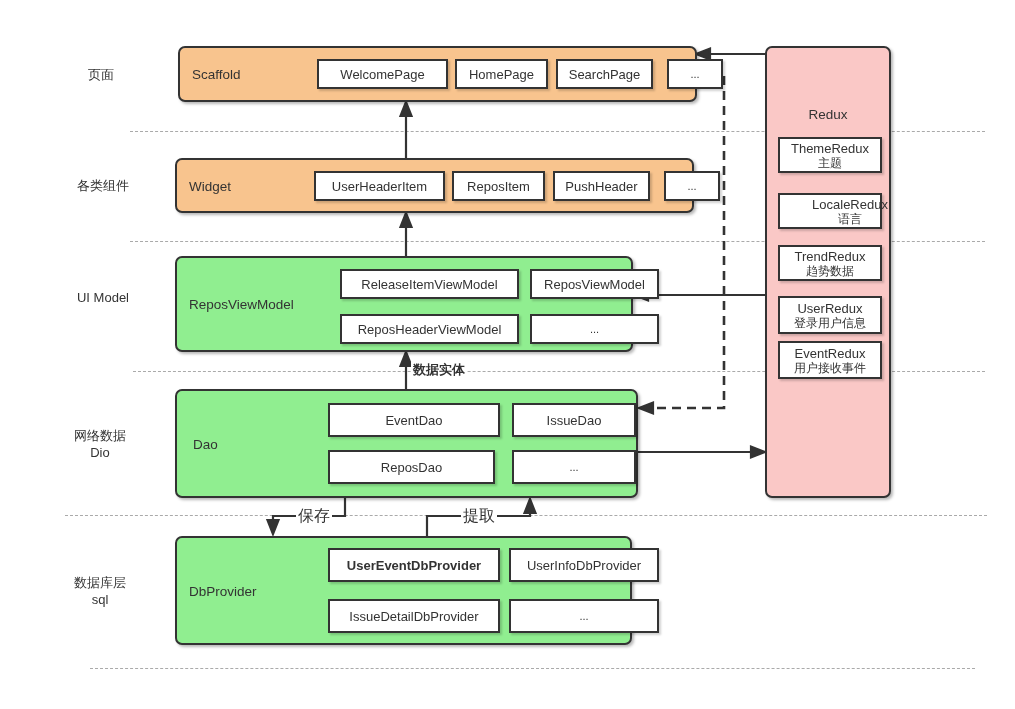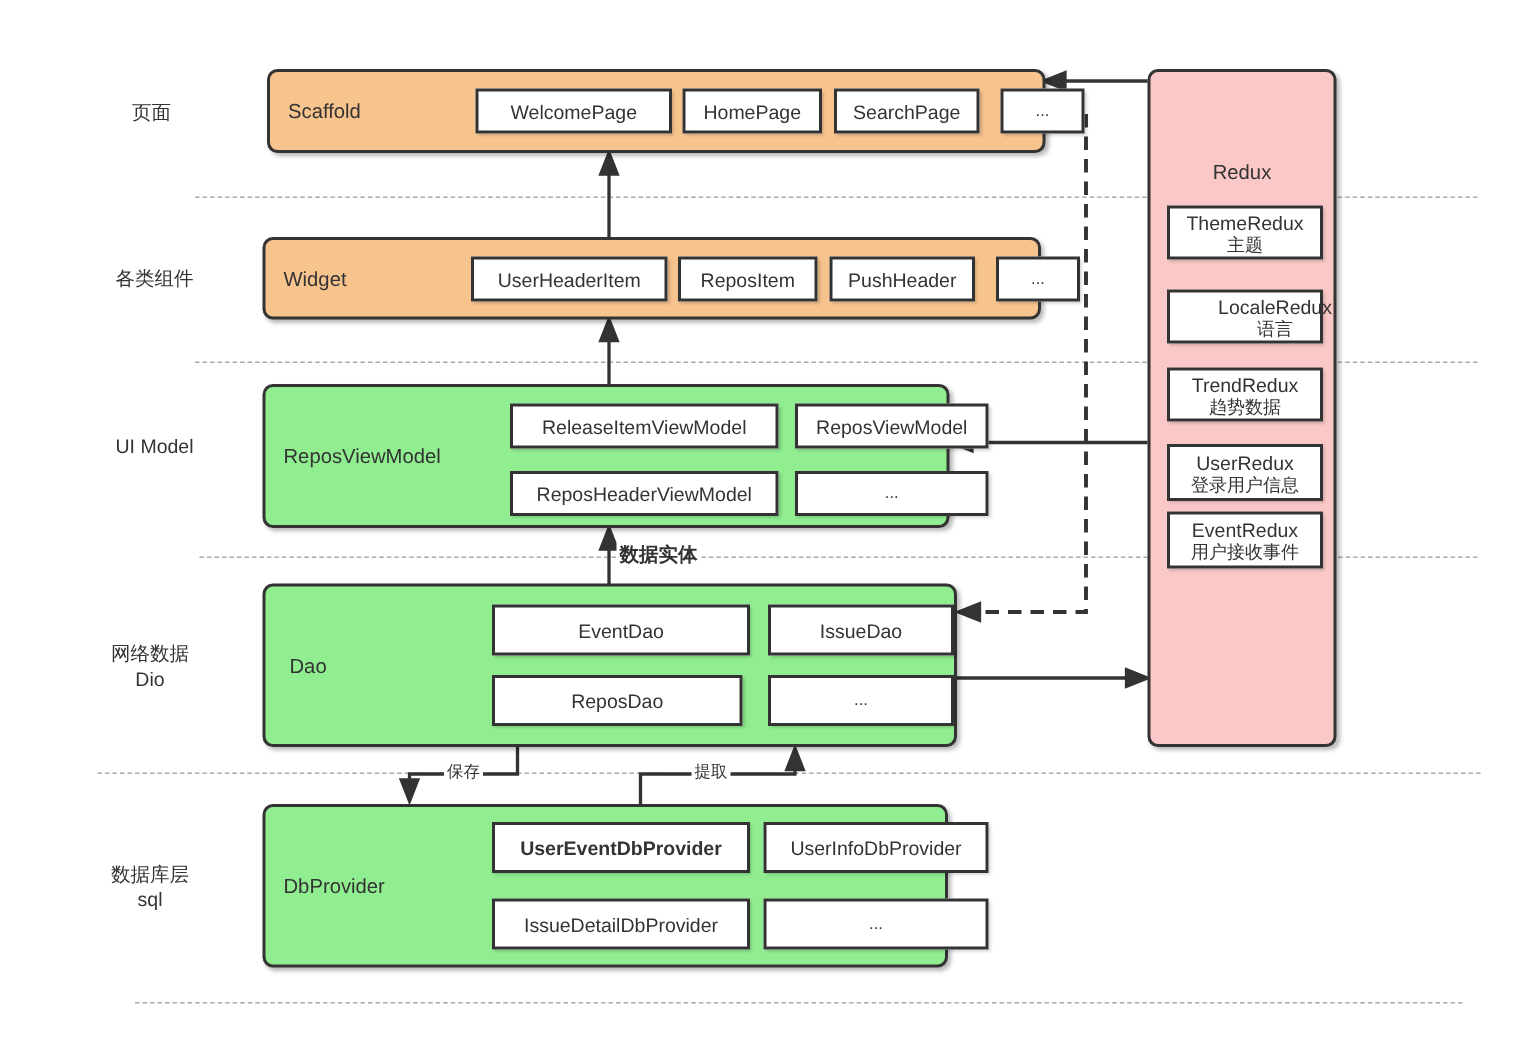--- a/index.html
+++ b/index.html
@@ -19,21 +19,21 @@
   .node{position:absolute;background:var(--nodebg,#fff);border:2px solid var(--border,#333);
     box-sizing:border-box;display:flex;align-items:center;justify-content:center;
     font-size:13px;white-space:nowrap;box-shadow:1.5px 1.5px 2px rgba(0,0,0,0.18);margin-left:40px;}
   .redux-title{position:absolute;left:0;right:0;top:17px;text-align:center;font-size:13.5px;margin-top:42px;}
   .redux-node{position:absolute;left:11px;width:104px;background:var(--nodebg,#fff);
     border:2px solid var(--border,#333);box-sizing:border-box;
     display:flex;flex-direction:column;align-items:center;justify-content:center;
     box-shadow:1.5px 1.5px 2px rgba(0,0,0,0.18);}
   .redux-node .rn-name{font-size:13px;line-height:15px;}
   .redux-node .rn-desc{font-size:12px;line-height:14px;}
-  .line-label{position:absolute;z-index:3;background:#fff;padding:0 2px;font-size:11px;line-height:15px;white-space:nowrap;}
+  .line-label{position:absolute;z-index:3;background:#fff;padding:0 2px;font-size:16px;line-height:15px;white-space:nowrap;}
   .line-label.bold{font-weight:bold;font-size:13px;}
 </style>
 </head>
 <body>
 
 <div class="canvas">
 
   <div class="sep" style="left:130px;top:131px;width:855px;"></div>
   <div class="sep" style="left:130px;top:241px;width:855px;"></div>
   <div class="sep" style="left:133px;top:371px;width:852px;"></div>

